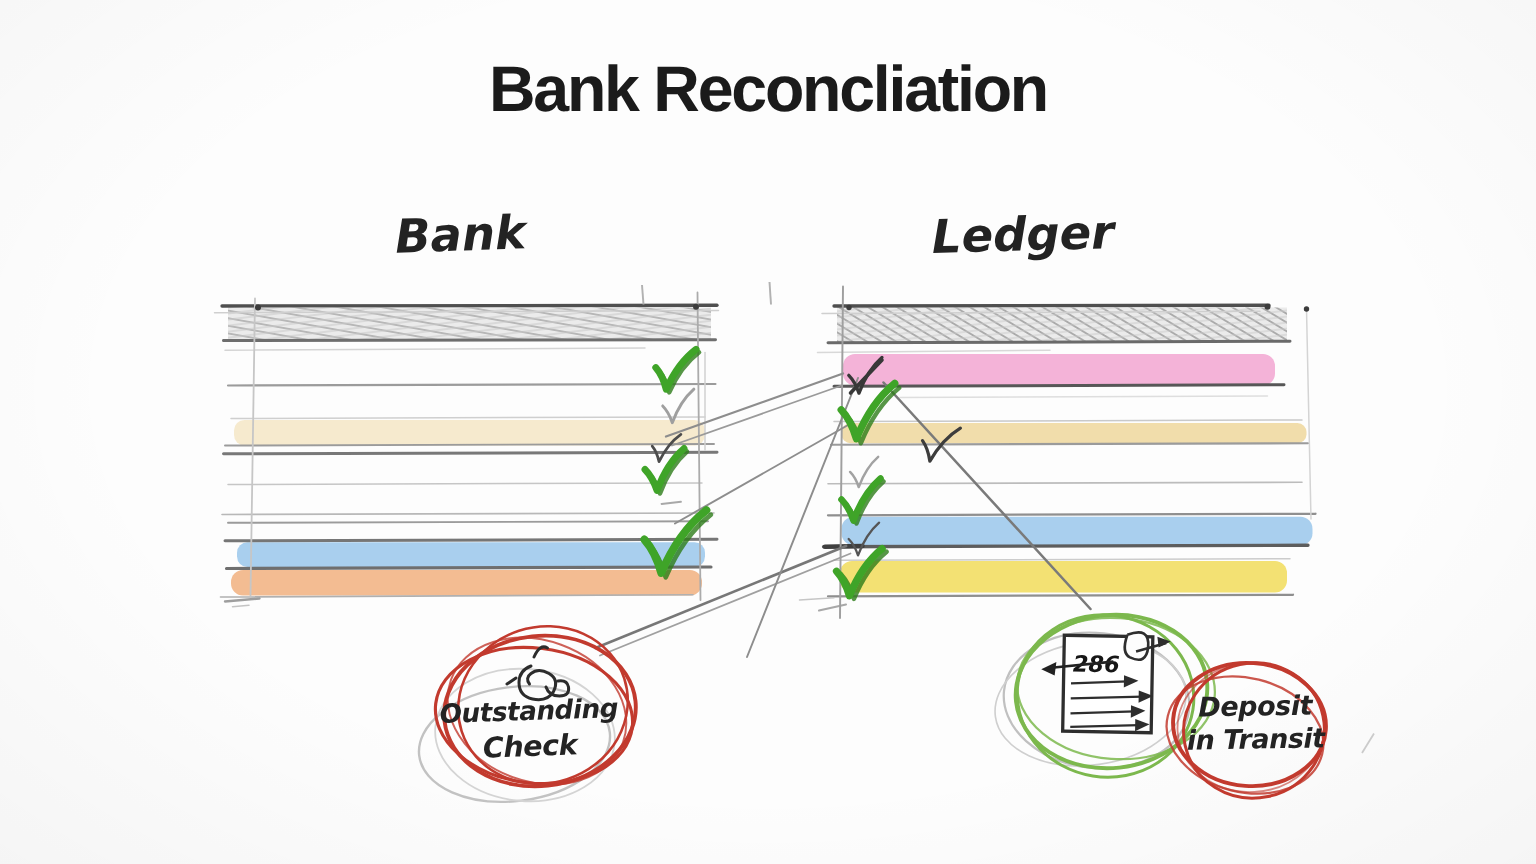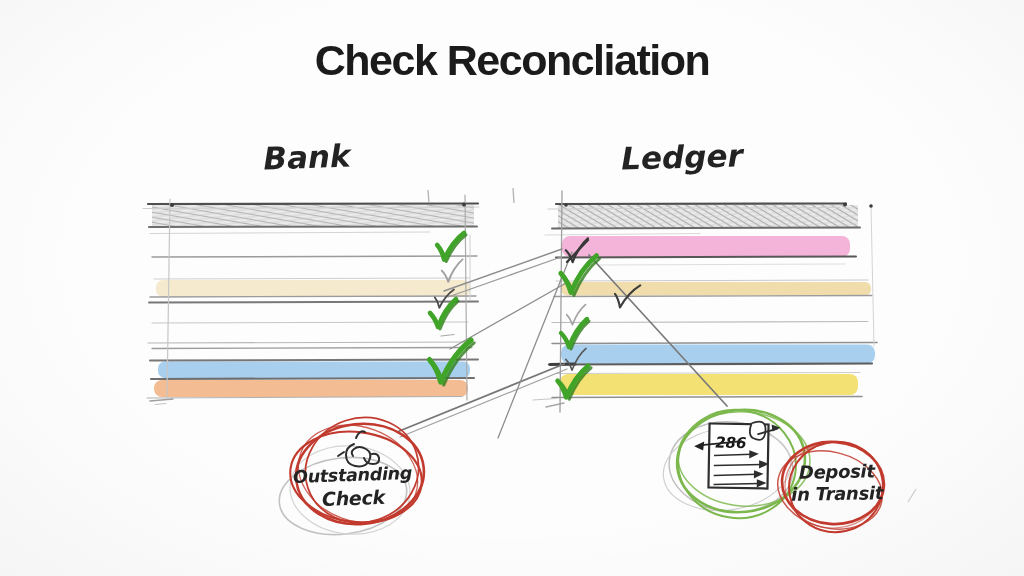--- a/index.html
+++ b/index.html
@@ -200,21 +200,21 @@
 
   <g fill="none" stroke="#c23a2e">
     <ellipse cx="833" cy="483" rx="51" ry="41" transform="rotate(4 833 483)" stroke-width="2.6"></ellipse>
     <ellipse cx="836" cy="487" rx="47" ry="45" transform="rotate(-12 836 487)" stroke-width="2"></ellipse>
     <ellipse cx="830" cy="490" rx="53" ry="38" transform="rotate(14 830 490)" stroke-width="1.5" opacity="0.85"></ellipse>
     <ellipse cx="834" cy="485" rx="49" ry="43" transform="rotate(-3 834 485)" stroke-width="1.2" opacity="0.6"></ellipse>
     <path d="M908,502 L916,489" stroke="#cbcbcb" stroke-width="1.2"></path>
   </g>
 </svg>
 
-<div class="title">Check Reconcliation</div>
+<div class="title">Bank Reconcliation</div>
 <div class="col-hdr hand bank">Bank</div>
 <div class="col-hdr hand ledger">Ledger</div>
 
 <div class="circle-label oc-label hand">
   <div>Outstanding</div>
   <div class="l2">Check</div>
 </div>
 
 <div class="circle-label dep-label hand">
   <div>Deposit</div>

